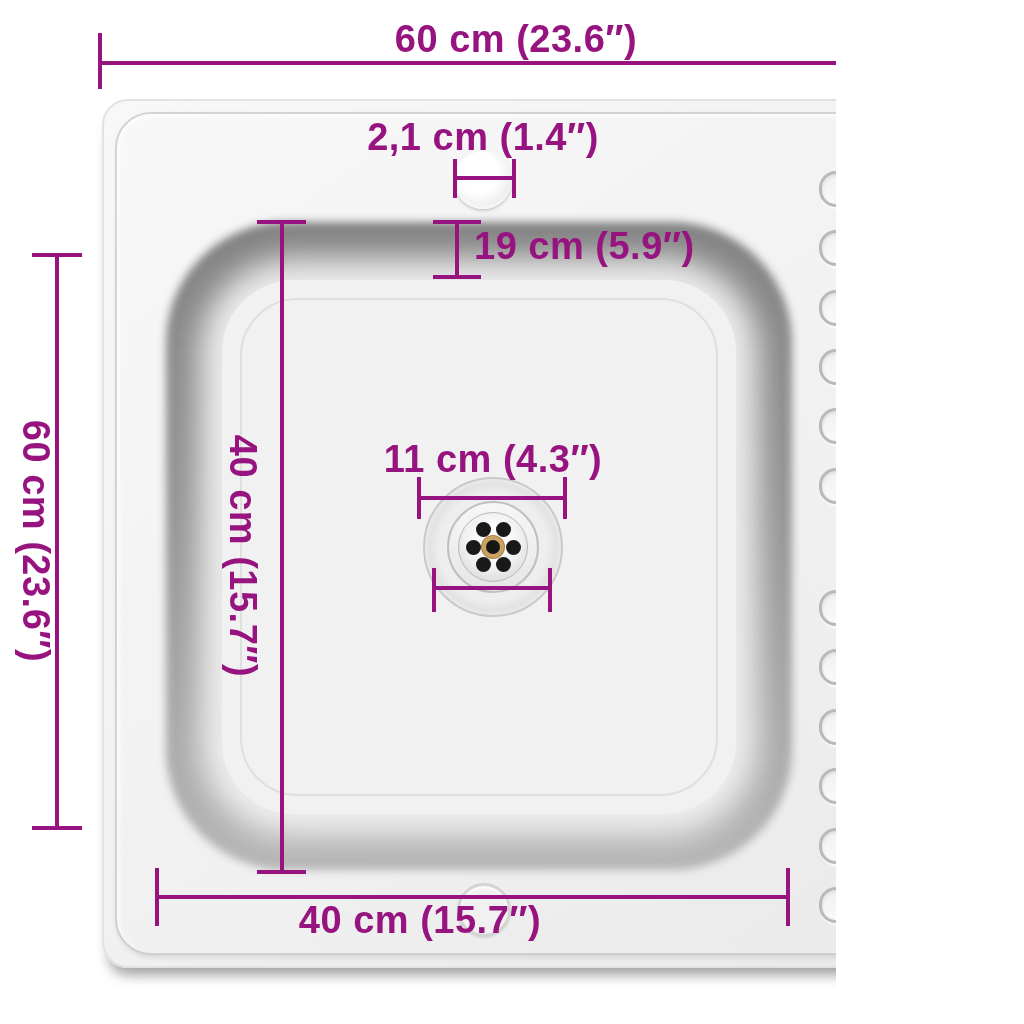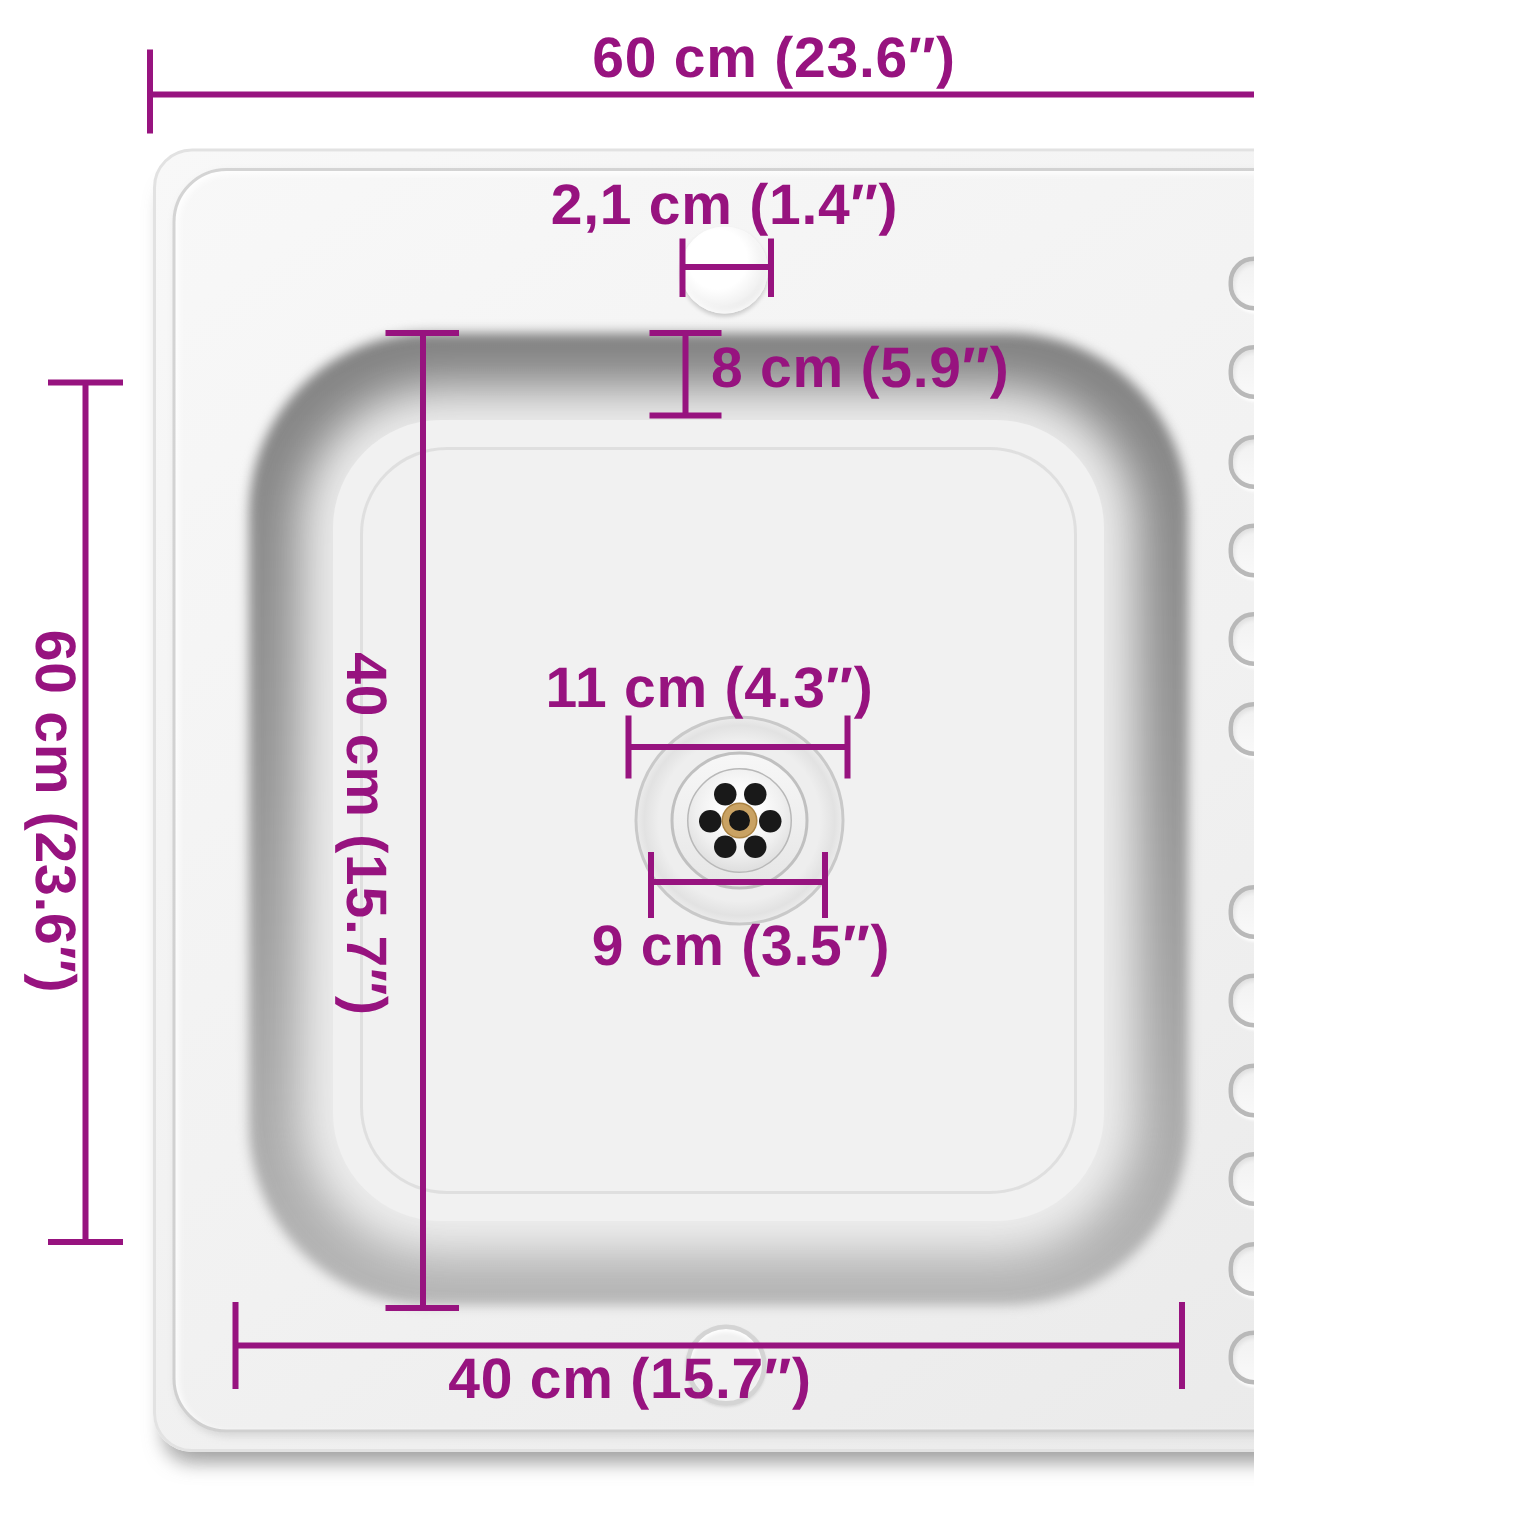--- a/index.html
+++ b/index.html
@@ -155,35 +155,34 @@
   <div class="dlabel rot" style="left:36px; top:541px;">60 cm (23.6″)</div>
 
   <div class="dim v" style="left:280px; top:222px; height:650px;"></div>
   <div class="dim h" style="left:257px; top:220px; width:49px;"></div>
   <div class="dim h" style="left:257px; top:870px; width:49px;"></div>
   <div class="dlabel rot" style="left:243px; top:556px;">40 cm (15.7″)</div>
 
   <div class="dim v" style="left:455px; top:222px; height:55px;"></div>
   <div class="dim h" style="left:433px; top:220px; width:48px;"></div>
   <div class="dim h" style="left:433px; top:275px; width:48px;"></div>
-  <div class="dlabel cy" style="left:474px; top:246px;">8 cm (5.9″)</div>
+  <div class="dlabel cy" style="left:474px; top:246px;">19 cm (5.9″)</div>
 
   <div class="dim h" style="left:455px; top:176px; width:61px;"></div>
   <div class="dim v" style="left:453px; top:159px; height:39px;"></div>
   <div class="dim v" style="left:512px; top:159px; height:39px;"></div>
   <div class="dlabel cx" style="left:483px; top:118px;">2,1 cm (1.4″)</div>
 
   <div class="dim h" style="left:419px; top:496px; width:146px;"></div>
   <div class="dim v" style="left:417px; top:477px; height:42px;"></div>
   <div class="dim v" style="left:563px; top:477px; height:42px;"></div>
-  <div class="dlabel cx" style="left:473px; top:440px;text-align:right;">11 cm (4.3″)</div>
+  <div class="dlabel cx" style="left:493px; top:440px;text-align:right;">11 cm (4.3″)</div>
 
   <div class="dim h" style="left:434px; top:586px; width:118px;"></div>
   <div class="dim v" style="left:432px; top:568px; height:44px;"></div>
   <div class="dim v" style="left:548px; top:568px; height:44px;"></div>
-  <div class="dlabel cx" style="left:494px; top:612px;">9 cm (3.5″)</div>
 
   <div class="dim h" style="left:157px; top:895px; width:633px;"></div>
   <div class="dim v" style="left:155px; top:868px; height:58px;"></div>
   <div class="dim v" style="left:786px; top:868px; height:58px;"></div>
   <div class="dlabel cx" style="left:420px; top:901px;">40 cm (15.7″)</div>
 
 </div>
 
 </body></html>

